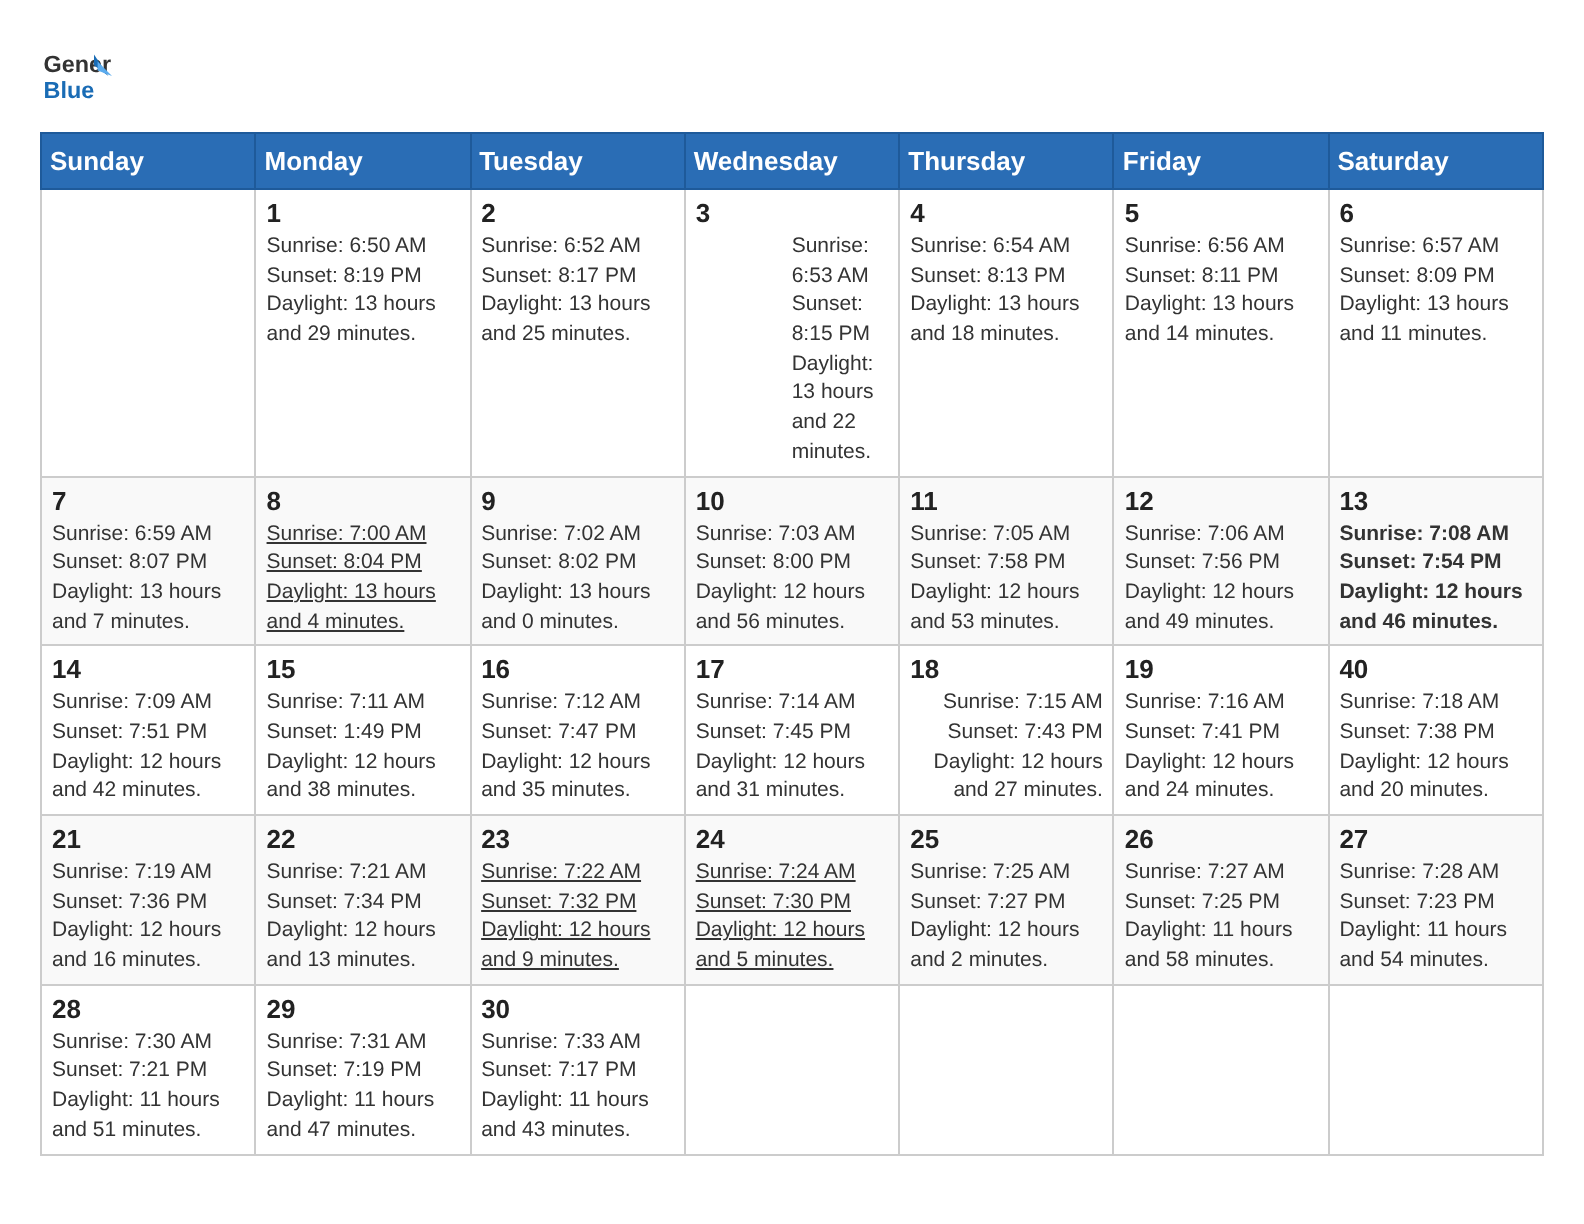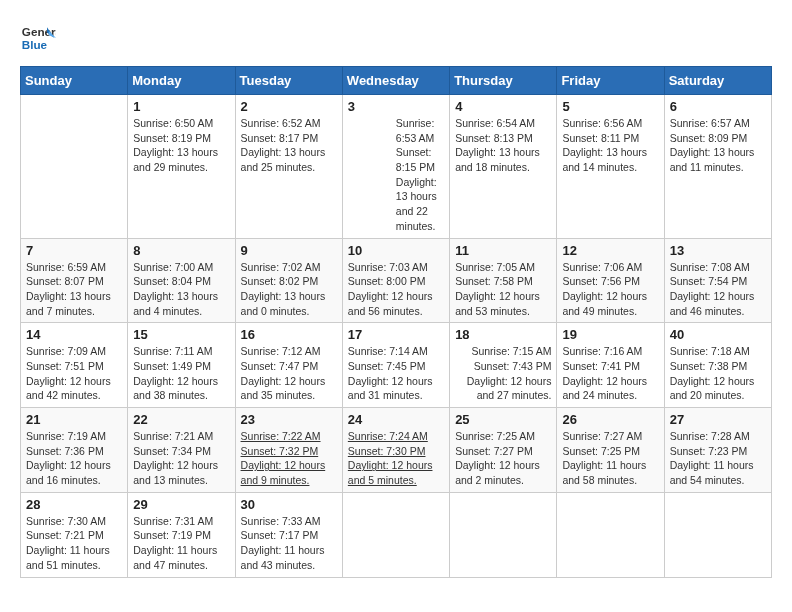--- a/index.html
+++ b/index.html
@@ -159,21 +159,21 @@
       <tr>
         <td>
           <div class="day-number">7</div>
           <div class="day-info" style="white-space: pre-line;">Sunrise: 6:59 AM
 Sunset: 8:07 PM
 Daylight: 13 hours
 and 7 minutes.</div>
         </td>
         <td>
           <div class="day-number">8</div>
-          <div class="day-info" style="white-space: pre-line;">Sunrise: 7:00 AM
+          <div class="day-info" style="white-space: pre-line; text-decoration: underline;">Sunrise: 7:00 AM
 Sunset: 8:04 PM
 Daylight: 13 hours
 and 4 minutes.</div>
         </td>
         <td>
           <div class="day-number">9</div>
           <div class="day-info" style="white-space: pre-line;">Sunrise: 7:02 AM
 Sunset: 8:02 PM
 Daylight: 13 hours
 and 0 minutes.</div>
@@ -194,21 +194,21 @@
         </td>
         <td>
           <div class="day-number">12</div>
           <div class="day-info" style="white-space: pre-line;">Sunrise: 7:06 AM
 Sunset: 7:56 PM
 Daylight: 12 hours
 and 49 minutes.</div>
         </td>
         <td>
           <div class="day-number">13</div>
-          <div class="day-info" style="white-space: pre-line;">Sunrise: 7:08 AM
+          <div class="day-info" style="white-space: pre-line; font-weight: bold;">Sunrise: 7:08 AM
 Sunset: 7:54 PM
 Daylight: 12 hours
 and 46 minutes.</div>
         </td>
       </tr>
       <tr>
         <td>
           <div class="day-number">14</div>
           <div class="day-info" style="white-space: pre-line;">Sunrise: 7:09 AM
 Sunset: 7:51 PM

